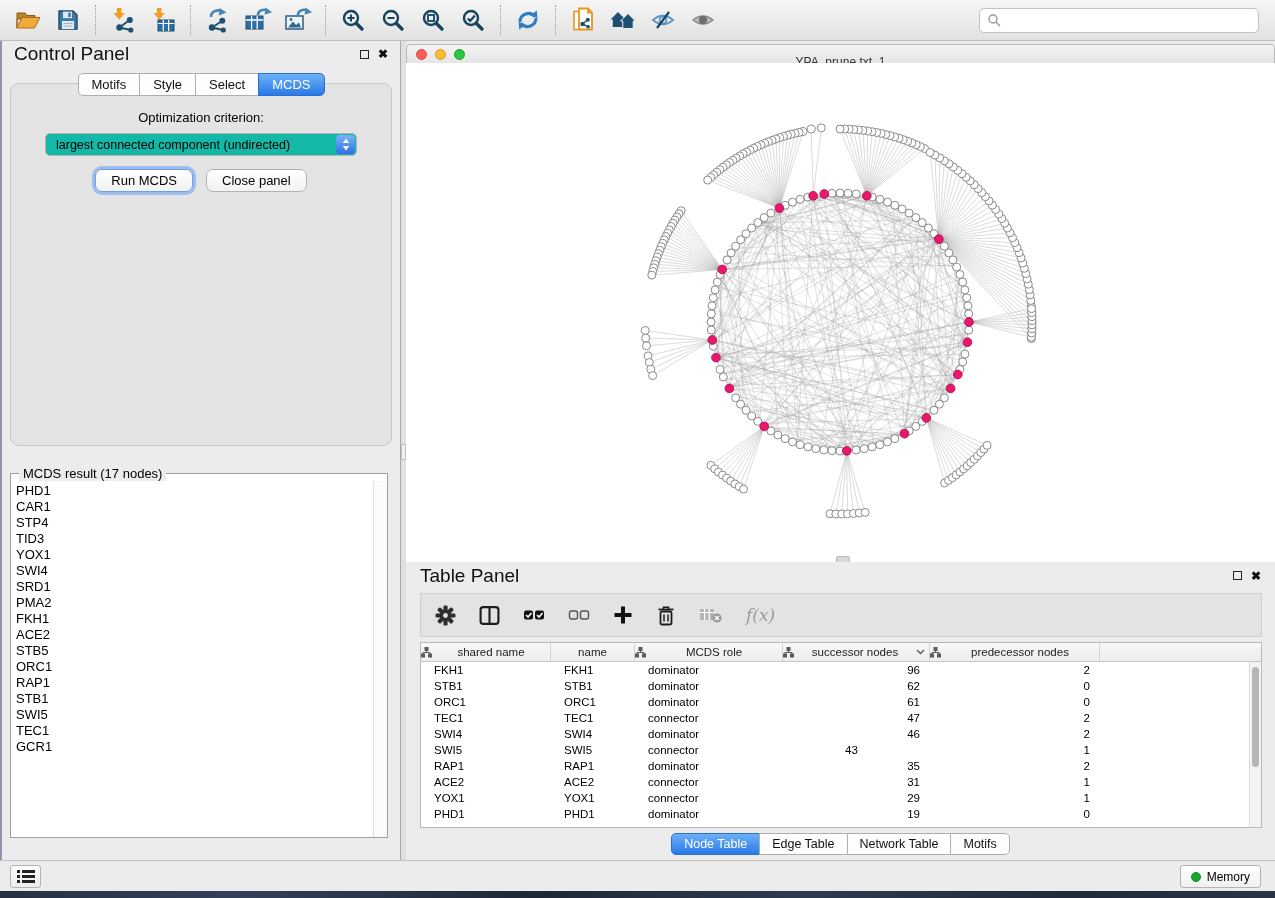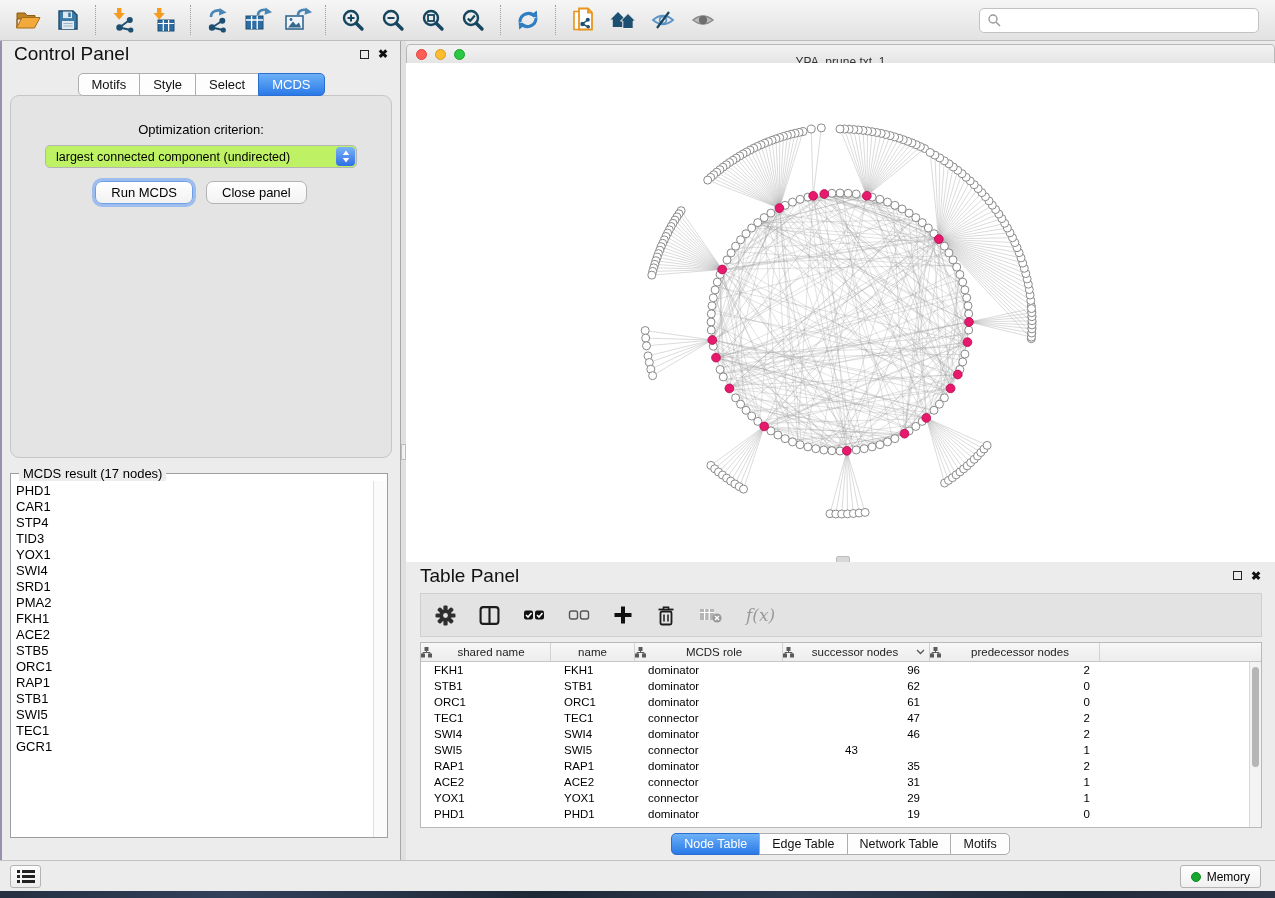--- a/index.html
+++ b/index.html
@@ -28,24 +28,24 @@
   .panel-title { font-size:19px; color:#111; }
   .win-btns { margin-left:auto; display:flex; align-items:center; gap:9px; }
   .float-btn { width:9px; height:9px; border:1.5px solid #222; display:inline-block; }
   .close-btn { font-size:12px; font-weight:bold; color:#111; line-height:1; }
   .cp-tabs { position:absolute; left:0; top:32px; width:100%; display:flex; justify-content:center; z-index:2; }
   .cp-tab, .tp-tab { background:#fdfdfd; border:1px solid #aeaeae; margin-left:-1px; padding:3px 13px;
     font-size:13px; color:#111; cursor:default; }
   .cp-tab:first-child, .tp-tab:first-child { border-radius:5px 0 0 5px; margin-left:0; }
   .cp-tab:last-child, .tp-tab:last-child { border-radius:0 5px 5px 0; }
   .cp-tab.active, .tp-tab.active { background:linear-gradient(#6db1f7,#2a79e8); color:#fff; border-color:#2a6fd0; }
-  .cp-inner { position:absolute; left:8px; right:8px; top:54px; height:363px;
+  .cp-inner { position:absolute; left:8px; right:8px; top:42px; height:363px;
     background:#e4e4e4; border:1px solid #c6c6c6; border-radius:9px; }
   .opt-label { margin-top:26px; text-align:center; font-size:13px; color:#000; }
-  .dropdown { position:relative; margin:8px auto 0; width:312px; height:23px; background:#bef264;
+  .dropdown { position:relative; margin:8px auto 0; width:312px; height:23px; background:#14b8a6;
     border:1px solid #b5b5b5; border-radius:5px; display:flex; align-items:center; font-size:12.5px; padding-left:10px; }
   .dropdown .dd-value { flex:1; }
   .stepper { position:absolute; right:1px; top:1px; width:19px; height:19px; border-radius:4px;
     background:linear-gradient(#7ab2f8,#2f6fe4); display:flex; align-items:center; justify-content:center; }
   .btn-row { margin-top:13px; display:flex; justify-content:center; gap:13px; }
   .mac-btn { font-family:"Liberation Sans",sans-serif; font-size:13px; color:#000; background:linear-gradient(#ffffff,#f2f2f2);
     border:1px solid #b3b3b3; border-radius:7px; padding:3px 15px; cursor:default; }
   .mac-btn.focused { box-shadow:0 0 0 3px rgba(97,157,246,.55); border-color:#6f9ee8; }
   .result-box { position:absolute; left:8px; top:425px; width:378px; height:372px;
     border:1px solid #9e9e9e; background:#fff; }

